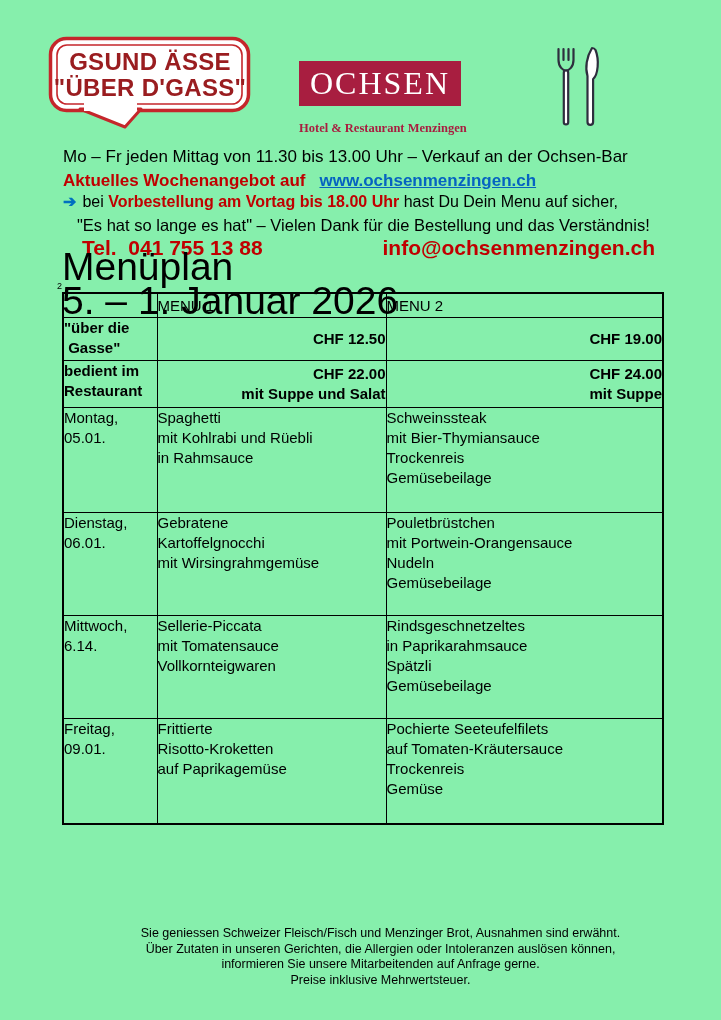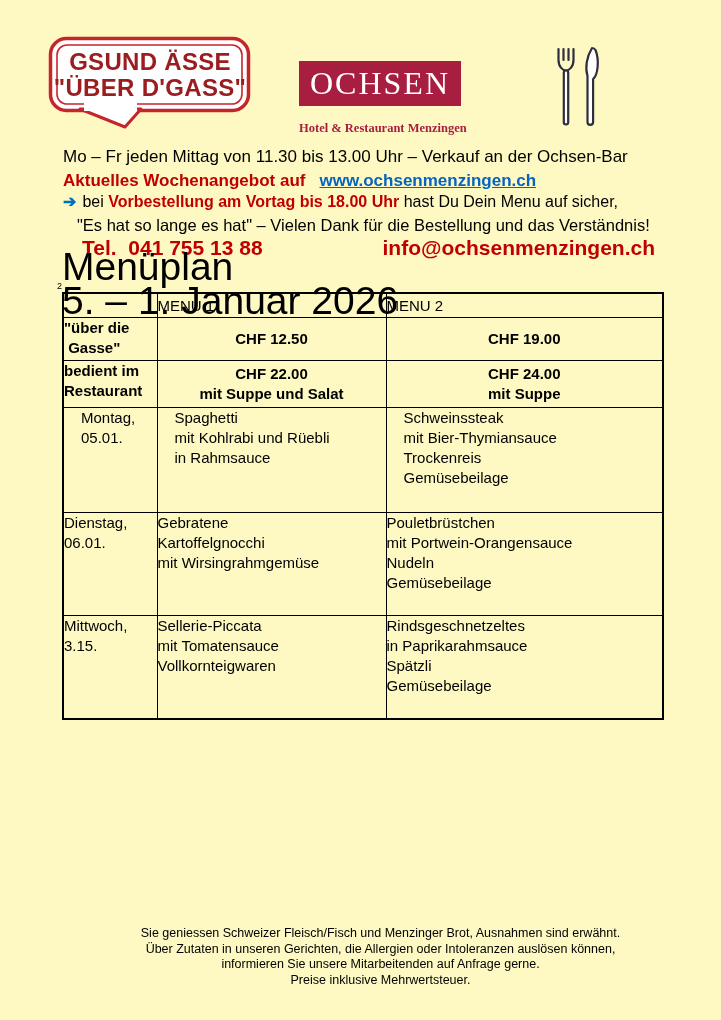--- a/index.html
+++ b/index.html
@@ -1,16 +1,16 @@
 <!DOCTYPE html>
 <html><head>
 <meta charset="utf-8">
 <style>
   html,body{margin:0;padding:0;background:#e9e9e9;}
-  .page{position:relative;width:721px;height:1020px;background:#fef9c3;margin:0 auto;
+  .page{position:relative;width:721px;height:1020px;background:#86efac;margin:0 auto;
         font-family:"Liberation Sans", sans-serif;color:#000;overflow:hidden;}
 
   
   .bubble-wrap{position:absolute;left:48px;top:36px;width:204px;height:100px;}
   .bubble-wrap svg{position:absolute;left:0;top:0;}
   .bubble-line{position:absolute;width:100%;text-align:center;font-weight:bold;
                color:#9a1d20;font-size:24px;letter-spacing:0.3px;line-height:26px;}
   .bubble-line.l1{top:13px;}
   .bubble-line.l2{top:39px;}
 
@@ -42,23 +42,23 @@
 
   
   table.menu{position:absolute;left:62px;top:292px;width:600px;border-collapse:collapse;
              table-layout:fixed;border:2px solid #000;}
   table.menu td{border:1px solid #000;font-size:15px;line-height:20px;padding:0;
                 white-space:pre;overflow:hidden;}
   td.head{height:23px;text-align:left;vertical-align:middle;}
   tr.r-gasse td{height:42px;}
   tr.r-bedient td{height:46px;margin-left:24px;}
   td.price-label{font-weight:bold;text-align:left;vertical-align:top;padding:1px 2px 0 5px;}
-  td.price-cell{font-weight:bold;text-align:center;vertical-align:middle;}
+  td.price-cell{font-weight:bold;text-align:right;vertical-align:middle;}
   tr.r-day td{height:102px;vertical-align:top;}
-  tr.r-day.tall td{height:104px;padding-left:17px;}
+  tr.r-day.tall td{height:104px;}
   td.day-label{text-align:left;padding:19px 2px 0 5px;}
   td.day-cell{padding-top:19px;}
 
   
   .footer{position:absolute;left:0;top:926px;width:721px;text-align:center;
           font-size:12.5px;line-height:15.5px;white-space:pre-line;padding-left:20px;}
 </style>
 </head>
 <body>
 
@@ -152,28 +152,39 @@
         <td class="day-cell">Gebratene
 Kartoffelgnocchi
 mit Wirsingrahmgemüse</td>
         <td class="day-cell">Pouletbrüstchen
 mit Portwein-Orangensauce
 Nudeln
 Gemüsebeilage</td>
       </tr>
       <tr class="r-day">
         <td class="day-label">Mittwoch,
-3.15.</td>
+6.14.</td>
         <td class="day-cell">Sellerie-Piccata
 mit Tomatensauce
 Vollkornteigwaren</td>
         <td class="day-cell">Rindsgeschnetzeltes
 in Paprikarahmsauce
 Spätzli
 Gemüsebeilage</td>
+      </tr>
+      <tr class="r-day tall">
+        <td class="day-label">Freitag,
+09.01.</td>
+        <td class="day-cell">Frittierte
+Risotto-Kroketten
+auf Paprikagemüse</td>
+        <td class="day-cell">Pochierte Seeteufelfilets
+auf Tomaten-Kräutersauce
+Trockenreis
+Gemüse</td>
       </tr>
     </tbody>
   </table>
 
   <div class="footer">Sie geniessen Schweizer Fleisch/Fisch und Menzinger Brot, Ausnahmen sind erwähnt.
 Über Zutaten in unseren Gerichten, die Allergien oder Intoleranzen auslösen können,
 informieren Sie unsere Mitarbeitenden auf Anfrage gerne.
 Preise inklusive Mehrwertsteuer.</div>
 
 </div>

